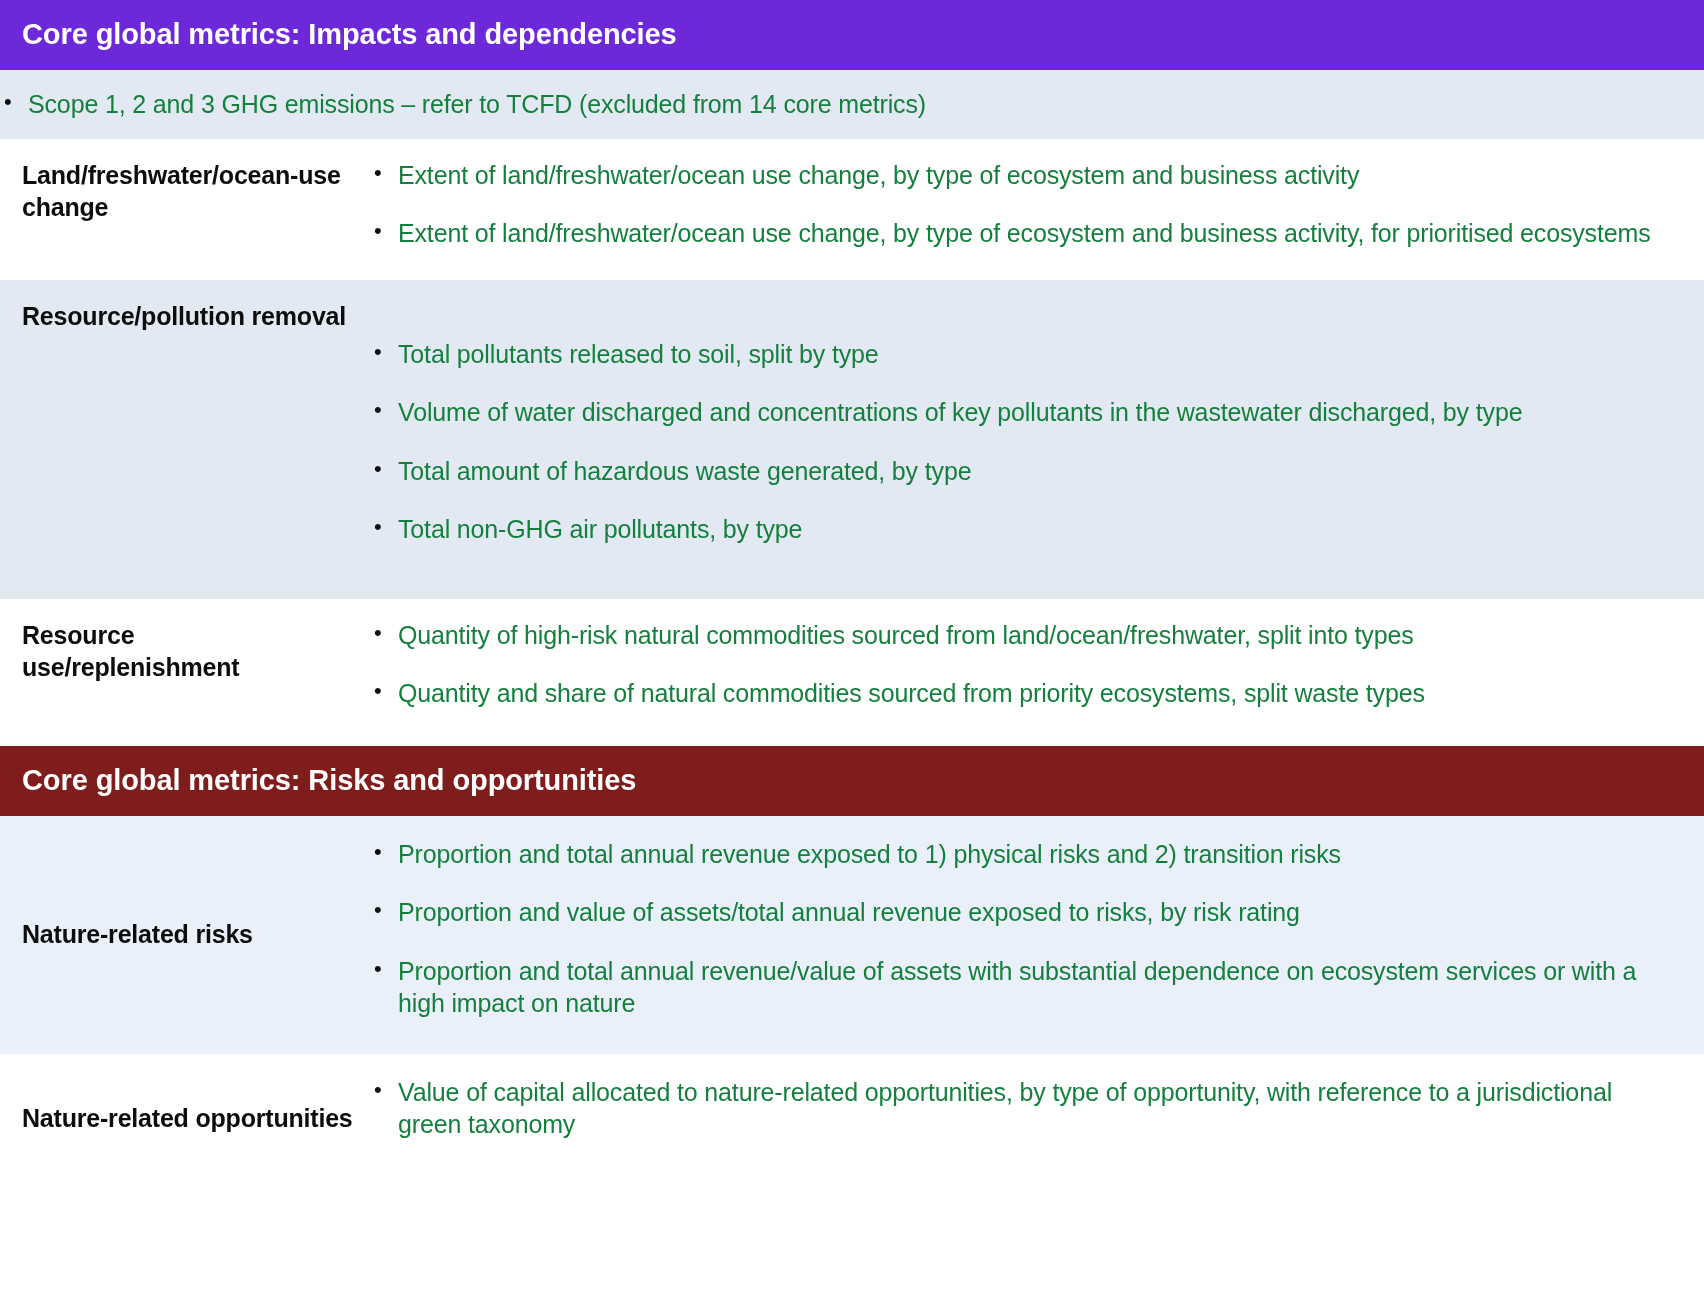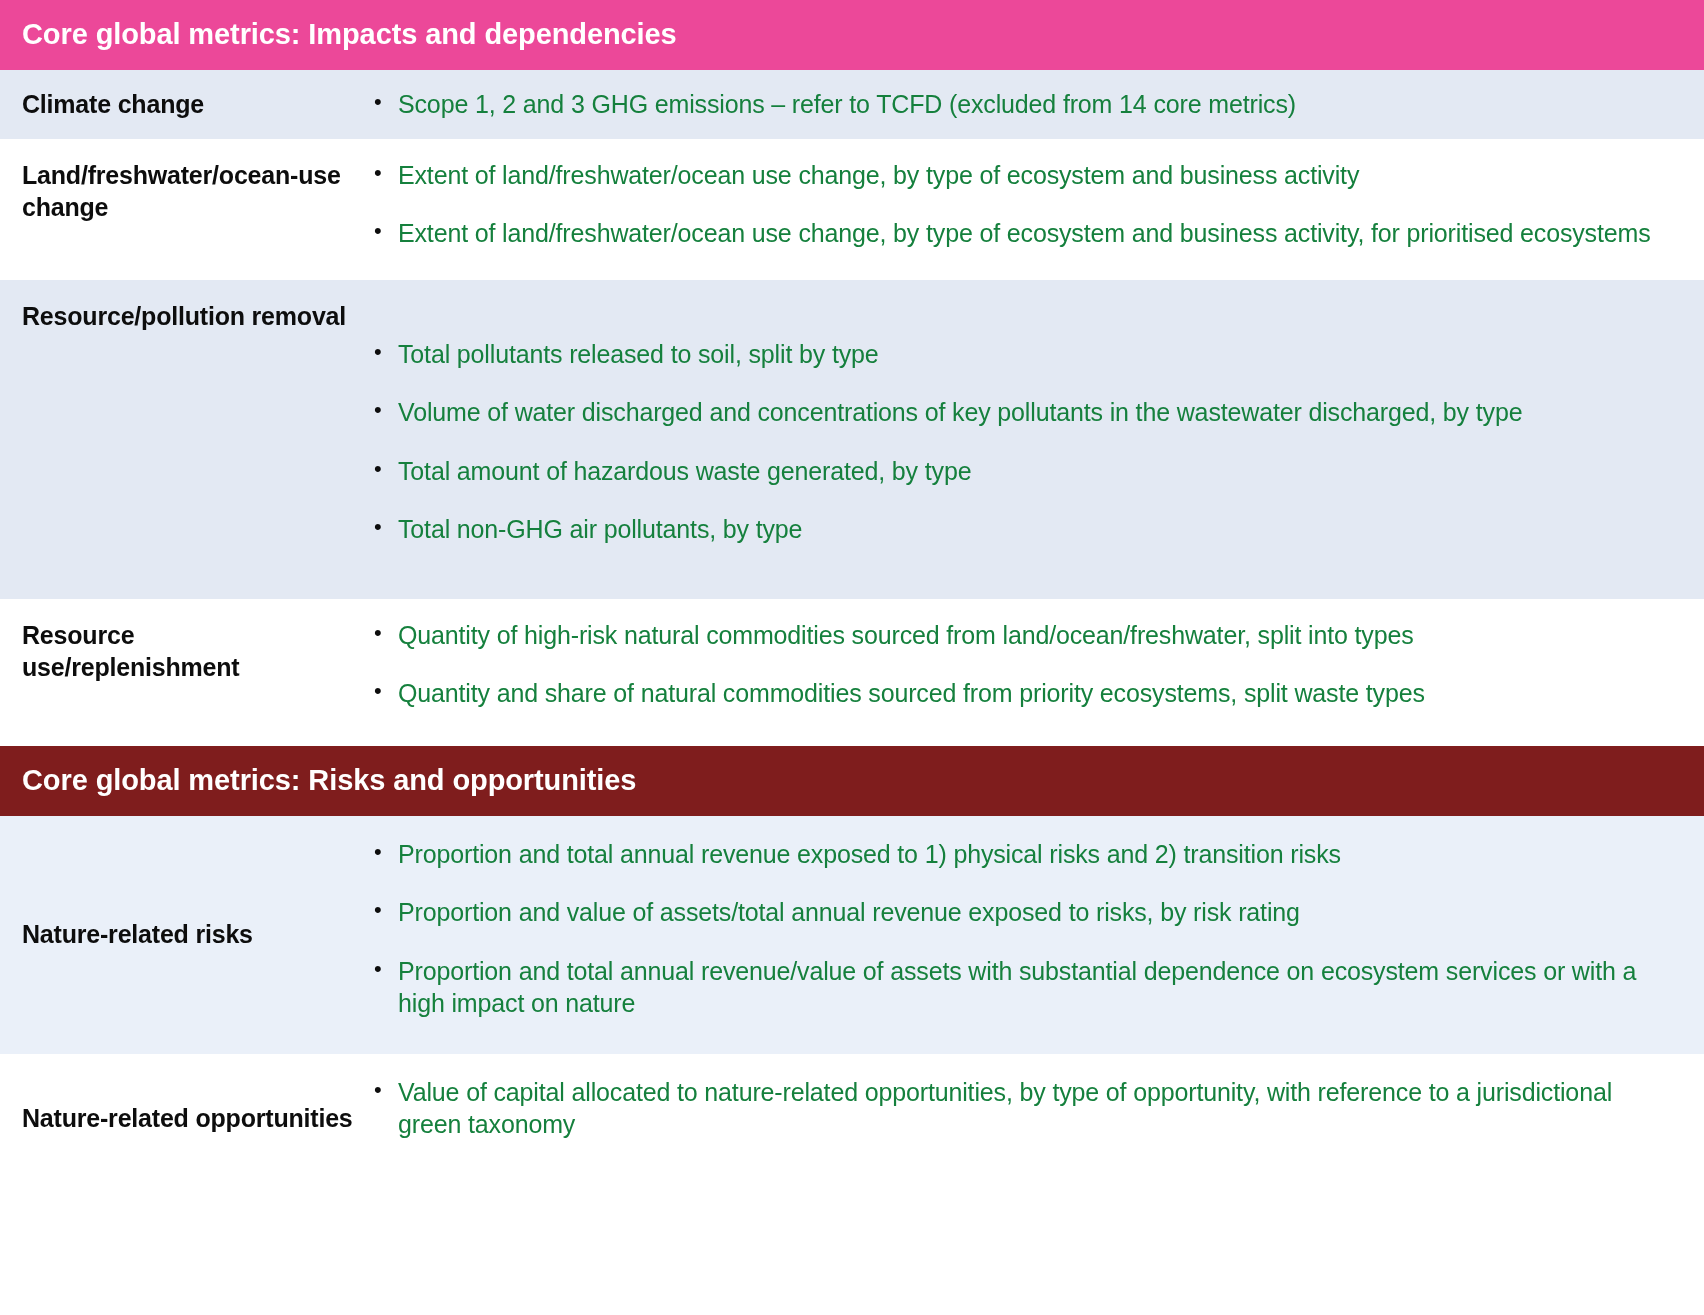--- a/index.html
+++ b/index.html
@@ -19,21 +19,21 @@
   .section-header{
     box-sizing:border-box;
     width:100%;
     color:#ffffff;
     font-size:29px;
     font-weight:bold;
     letter-spacing:-0.1px;
     padding:18px 0 19px 22px;
     font-stretch:condensed;
   }
-  .section-header.dark{background:#ec4899;}
+  .section-header.dark{background:#6d28d9;}
   .section-header.light{background:#7f1d1d;}
 
   
   .row{
     display:flex;
     width:100%;
     box-sizing:border-box;
     align-items:flex-start;
   }
   .row.shaded{background:#e3e9f3;}
@@ -104,21 +104,20 @@
   .row.r-opps      .row-body{padding-top:22px;padding-bottom:42px;}
 </style>
 </head>
 <body>
 
 <div class="table">
 
   <div class="section-header dark">Core global metrics: Impacts and dependencies</div>
 
   <div class="row shaded r-climate">
-    <div class="row-label">Climate change</div>
     <div class="row-body">
       <ul class="bullets">
         <li>Scope 1, 2 and 3 GHG emissions – refer to TCFD (excluded from 14 core metrics)</li>
       </ul>
     </div>
   </div>
 
   <div class="row plain r-land">
     <div class="row-label">Land/freshwater/ocean-use change</div>
     <div class="row-body">

